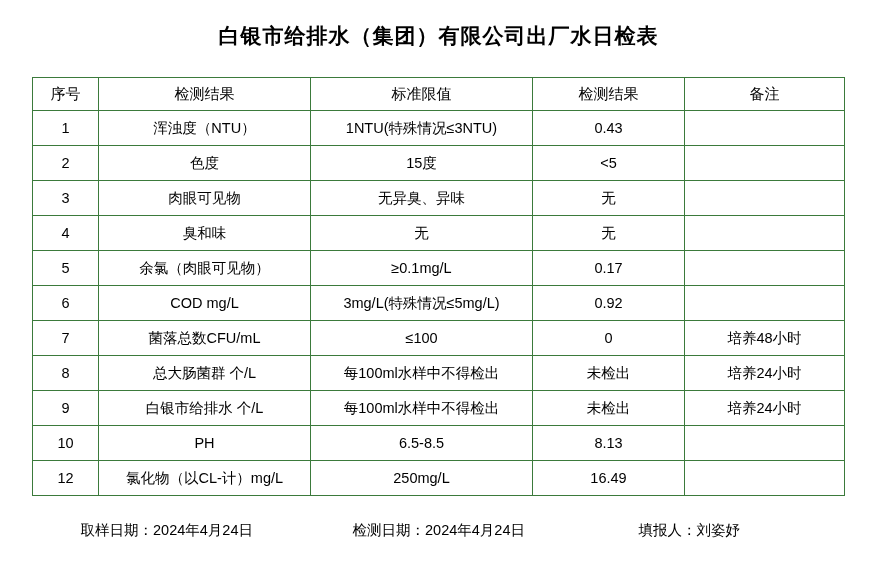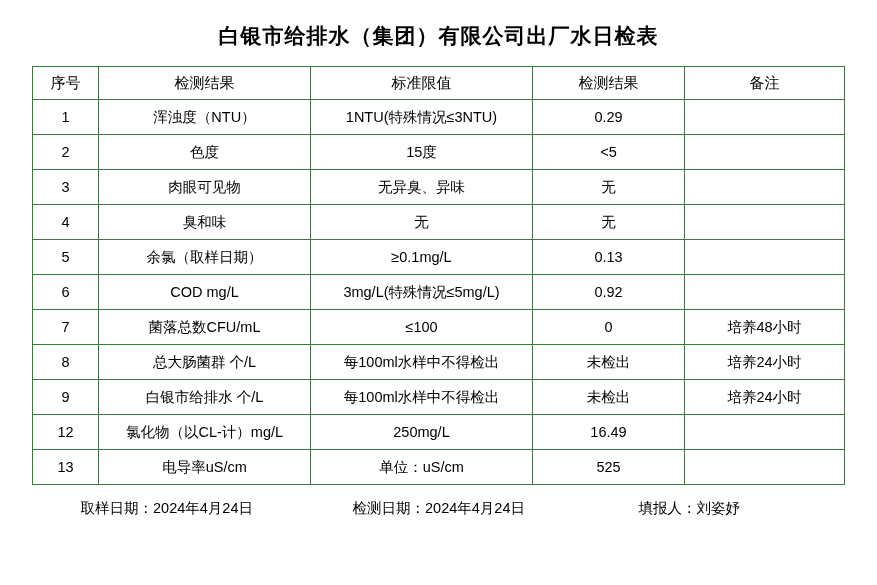--- a/index.html
+++ b/index.html
@@ -24,21 +24,21 @@
     text-align: center;
     font-size: 21px;
     font-weight: bold;
     letter-spacing: 1px;
     padding-top: 22px;
     padding-bottom: 16px;
     color: #000;
   }
   table.report {
     border-collapse: collapse;
-    margin: 0 auto;
+    margin: 11px auto;
     width: 812px;
     table-layout: fixed;
     background: #fff;
   }
   table.report th,
   table.report td {
     border: 1px solid #3b7a3b;
     text-align: center;
     vertical-align: middle;
     font-size: 14.5px;
@@ -97,21 +97,21 @@
         <th>标准限值</th>
         <th>检测结果</th>
         <th>备注</th>
       </tr>
     </thead>
     <tbody>
       <tr>
         <td>1</td>
         <td>浑浊度（NTU）</td>
         <td>1NTU(特殊情况≤3NTU)</td>
-        <td>0.29</td>
+        <td>0.43</td>
         <td></td>
       </tr>
       <tr>
         <td>2</td>
         <td>色度</td>
         <td>15度</td>
         <td>&lt;5</td>
         <td></td>
       </tr>
       <tr>
@@ -123,23 +123,23 @@
       </tr>
       <tr>
         <td>4</td>
         <td>臭和味</td>
         <td>无</td>
         <td>无</td>
         <td></td>
       </tr>
       <tr>
         <td>5</td>
-        <td>余氯（取样日期）</td>
+        <td>余氯（肉眼可见物）</td>
         <td>≥0.1mg/L</td>
-        <td>0.13</td>
+        <td>0.17</td>
         <td></td>
       </tr>
       <tr>
         <td>6</td>
         <td>COD    mg/L</td>
         <td>3mg/L(特殊情况≤5mg/L)</td>
         <td>0.92</td>
         <td></td>
       </tr>
       <tr>
@@ -157,31 +157,31 @@
         <td>培养24小时</td>
       </tr>
       <tr>
         <td>9</td>
         <td>白银市给排水 个/L</td>
         <td>每100ml水样中不得检出</td>
         <td>未检出</td>
         <td>培养24小时</td>
       </tr>
       <tr>
+        <td>10</td>
+        <td>PH</td>
+        <td>6.5-8.5</td>
+        <td>8.13</td>
+        <td></td>
+      </tr>
+      <tr>
         <td>12</td>
         <td>氯化物（以CL-计）mg/L</td>
         <td>250mg/L</td>
         <td>16.49</td>
-        <td></td>
-      </tr>
-      <tr>
-        <td>13</td>
-        <td>电导率uS/cm</td>
-        <td>单位：uS/cm</td>
-        <td>525</td>
         <td></td>
       </tr>
     </tbody>
   </table>
 
   <div class="footer">
     <div class="f-cell f1">取样日期：2024年4月24日</div>
     <div class="f-cell f2">检测日期：2024年4月24日</div>
     <div class="f-cell f3">填报人：刘姿妤</div>
   </div>

